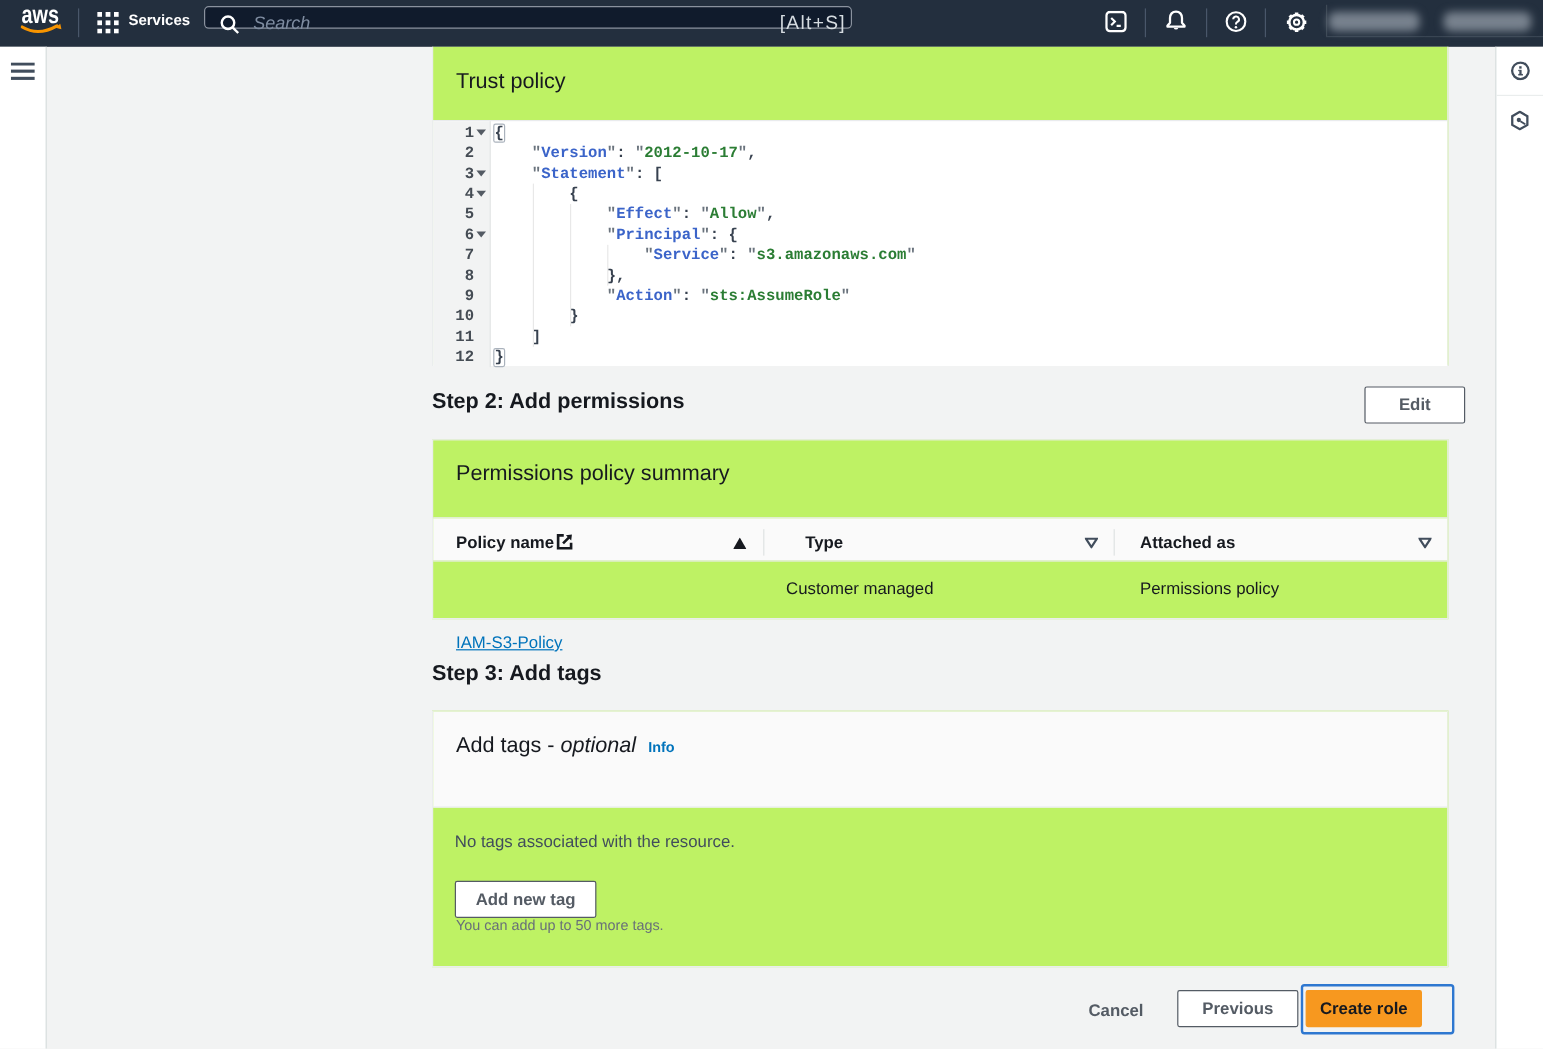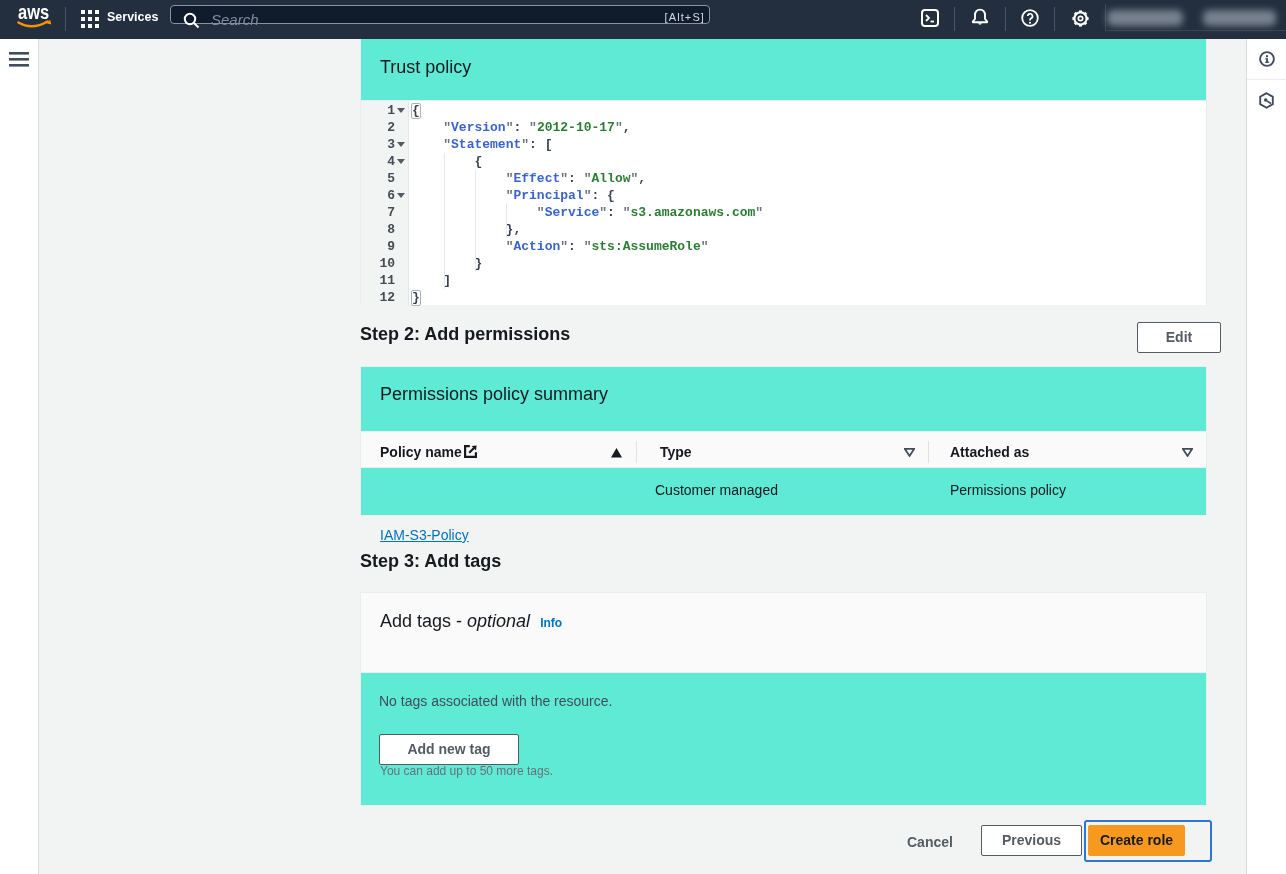--- a/index.html
+++ b/index.html
@@ -8,30 +8,30 @@
   .abs { position:absolute; }
 
   
   #nav { position:absolute; top:0; left:0; width:1286px; height:39px; background:#232f3e; }
   #nav .vdiv { position:absolute; top:7px; width:1px; height:24px; background:#49576a; }
   .awslogo { position:absolute; left:17px; top:4px; }
   .services { position:absolute; left:107px; top:10px; color:#fff; font-size:12.5px; font-weight:bold; }
   #searchbox { position:absolute; left:170px; top:5px; width:540px; height:19px; background:#101b2c;
     border:1px solid #8a929e; border-radius:4px;text-align:right; }
   #searchbox .ph { position:absolute; left:40px; top:5px; font-style:italic; font-size:15px; color:#7e8ca0; }
-  #searchbox .alts { position:absolute; right:4px; top:5px; font-size:11px; letter-spacing:1.1px; color:#d5dbe0; }
+  #searchbox .alts { position:absolute; right:4px; top:5px; font-size:16px; letter-spacing:1.1px; color:#d5dbe0; }
   .blob { position:absolute; top:10px; height:16px; background:#78828e; border-radius:6px; filter:blur(3.5px); }
 
   
   #leftrail { position:absolute; top:39px; left:0; width:39px; height:835px; background:#fff; border-right:1px solid #d5dbdb; }
   #rightrail { position:absolute; top:39px; right:0; width:40px; height:835px; background:#fff; border-left:1px solid #d5dbdb; }
   #rightrail .hdiv { position:absolute; top:40px; left:0; width:40px; height:1px; background:#eaeded; }
 
   
-  .card { position:absolute; left:360px; width:847px; background:#5eead4; border:1px solid #eaeded; }
+  .card { position:absolute; left:360px; width:847px; background:#bef264; border:1px solid #eaeded; }
   h2.cardtitle { font-size:18px; font-weight:normal; color:#16191f; }
   .stephead { position:absolute; left:360px; font-size:18px; font-weight:bold; color:#16191f; }
 
   
   #editor { position:absolute; left:0px; top:61px; width:845px; height:205px; border-top:1px solid #e9ebed; background:#fff;
     font-family:"Liberation Mono", monospace; font-size:13px; line-height:17px; }
   #gutter { position:absolute; left:0; top:0; width:48px; height:205px; background:#f2f3f3; border-right:1px solid #e4e7e7; }
   .gnum { position:absolute; right:13px; color:#454c54; font-size:13px; line-height:17px; font-weight:bold; }
   .fold { position:absolute; right:3px; width:0; height:0; border-left:4px solid transparent; border-right:4px solid transparent; border-top:5px solid #545b64; }
   #code { position:absolute; left:51px; top:1px; white-space:pre; color:#37414f; font-weight:bold; }
@@ -196,40 +196,40 @@
   <div class="abs" style="left:567px; top:74px; width:1px; height:22px; background:#dfe3e3;"></div>
   <div class="thead abs" style="left:19px; top:77px;">Policy name</div>
   <svg class="abs" style="left:102px; top:77px;" width="15" height="15" viewBox="0 0 15 15">
     <path d="M12.9 8.2 v4.7 h-10.8 v-10.8 h4.7" fill="none" stroke="#16191f" stroke-width="2.2"></path>
     <line x1="6.2" y1="8.8" x2="11.2" y2="3.8" stroke="#16191f" stroke-width="2.2"></line>
     <path d="M13.6 1.4 L13 6.4 L8.6 2 Z" fill="#16191f"></path>
   </svg>
   <svg class="abs" style="left:250px; top:81px;" width="11" height="9.5" viewBox="0 0 11 9.5">
       <path d="M5.5 0 L11 9.5 L0 9.5 Z" fill="#16191f"></path>
     </svg>
-  <div class="thead abs" style="left:299px; top:77px;">Type</div>
+  <div class="thead abs" style="left:310px; top:77px;">Type</div>
   <svg class="abs" style="left:543px; top:81px;" width="11" height="9" viewBox="0 0 11 9">
       <path d="M5.5 7.9 L10.1 0.9 L0.9 0.9 Z" fill="none" stroke="#414d5c" stroke-width="1.8"></path>
     </svg>
   <div class="thead abs" style="left:589px; top:77px;">Attached as</div>
   <svg class="abs" style="left:821px; top:81px;" width="11" height="9" viewBox="0 0 11 9">
       <path d="M5.5 7.9 L10.1 0.9 L0.9 0.9 Z" fill="none" stroke="#414d5c" stroke-width="1.8"></path>
     </svg>
   <div class="abs" style="left:0; top:100px; width:845px; height:1px; background:#eaeded;"></div>
   <a class="blue tcell abs" style="left:19px; top:115px;" href="#">IAM-S3-Policy</a>
   <div class="tcell abs" style="left:294px; top:115px;">Customer managed</div>
   <div class="tcell abs" style="left:589px; top:115px;">Permissions policy</div>
 </div>
 
 <div class="stephead" style="top:551px;">Step 3: Add tags</div>
 
 <div class="card" style="top:592px; height:214px;">
   <div class="abs" style="left:0; top:0; width:845px; height:80px; background:#fafafa; border-bottom:1px solid #eaeded;"></div>
   <div class="abs" style="left:19px; top:18px; font-size:18px; color:#16191f;">Add tags - <i>optional</i>&nbsp; <span style="font-size:12px; font-weight:bold; color:#0073bb; font-style:normal;">Info</span></div>
   <div class="abs" style="left:18px; top:100px; font-size:14px; color:#414d5c;">No tags associated with the resource.</div>
-  <div class="btn" style="left:18px; top:141px; width:140px;text-align:center;">Add new tag</div>
+  <div class="btn" style="left:18px; top:141px; width:118px;text-align:center;">Add new tag</div>
   <div class="abs" style="left:19px; top:171px; font-size:12px; color:#687078;">You can add up to 50 more tags.</div>
 </div>
 
 <div class="abs" style="left:907px; top:834px; font-size:14px; font-weight:bold; color:#545b64;">Cancel</div>
 <div class="btn" style="left:981px; top:825px; width:101px;">Previous</div>
 <div class="abs" style="left:1084px; top:820px; width:128px; height:42px; border:2px solid #2e77d0; border-radius:3px;"></div>
 <div class="btn primary" style="left:1088px; top:825px; width:97px;">Create role</div>
 
 </body></html>

